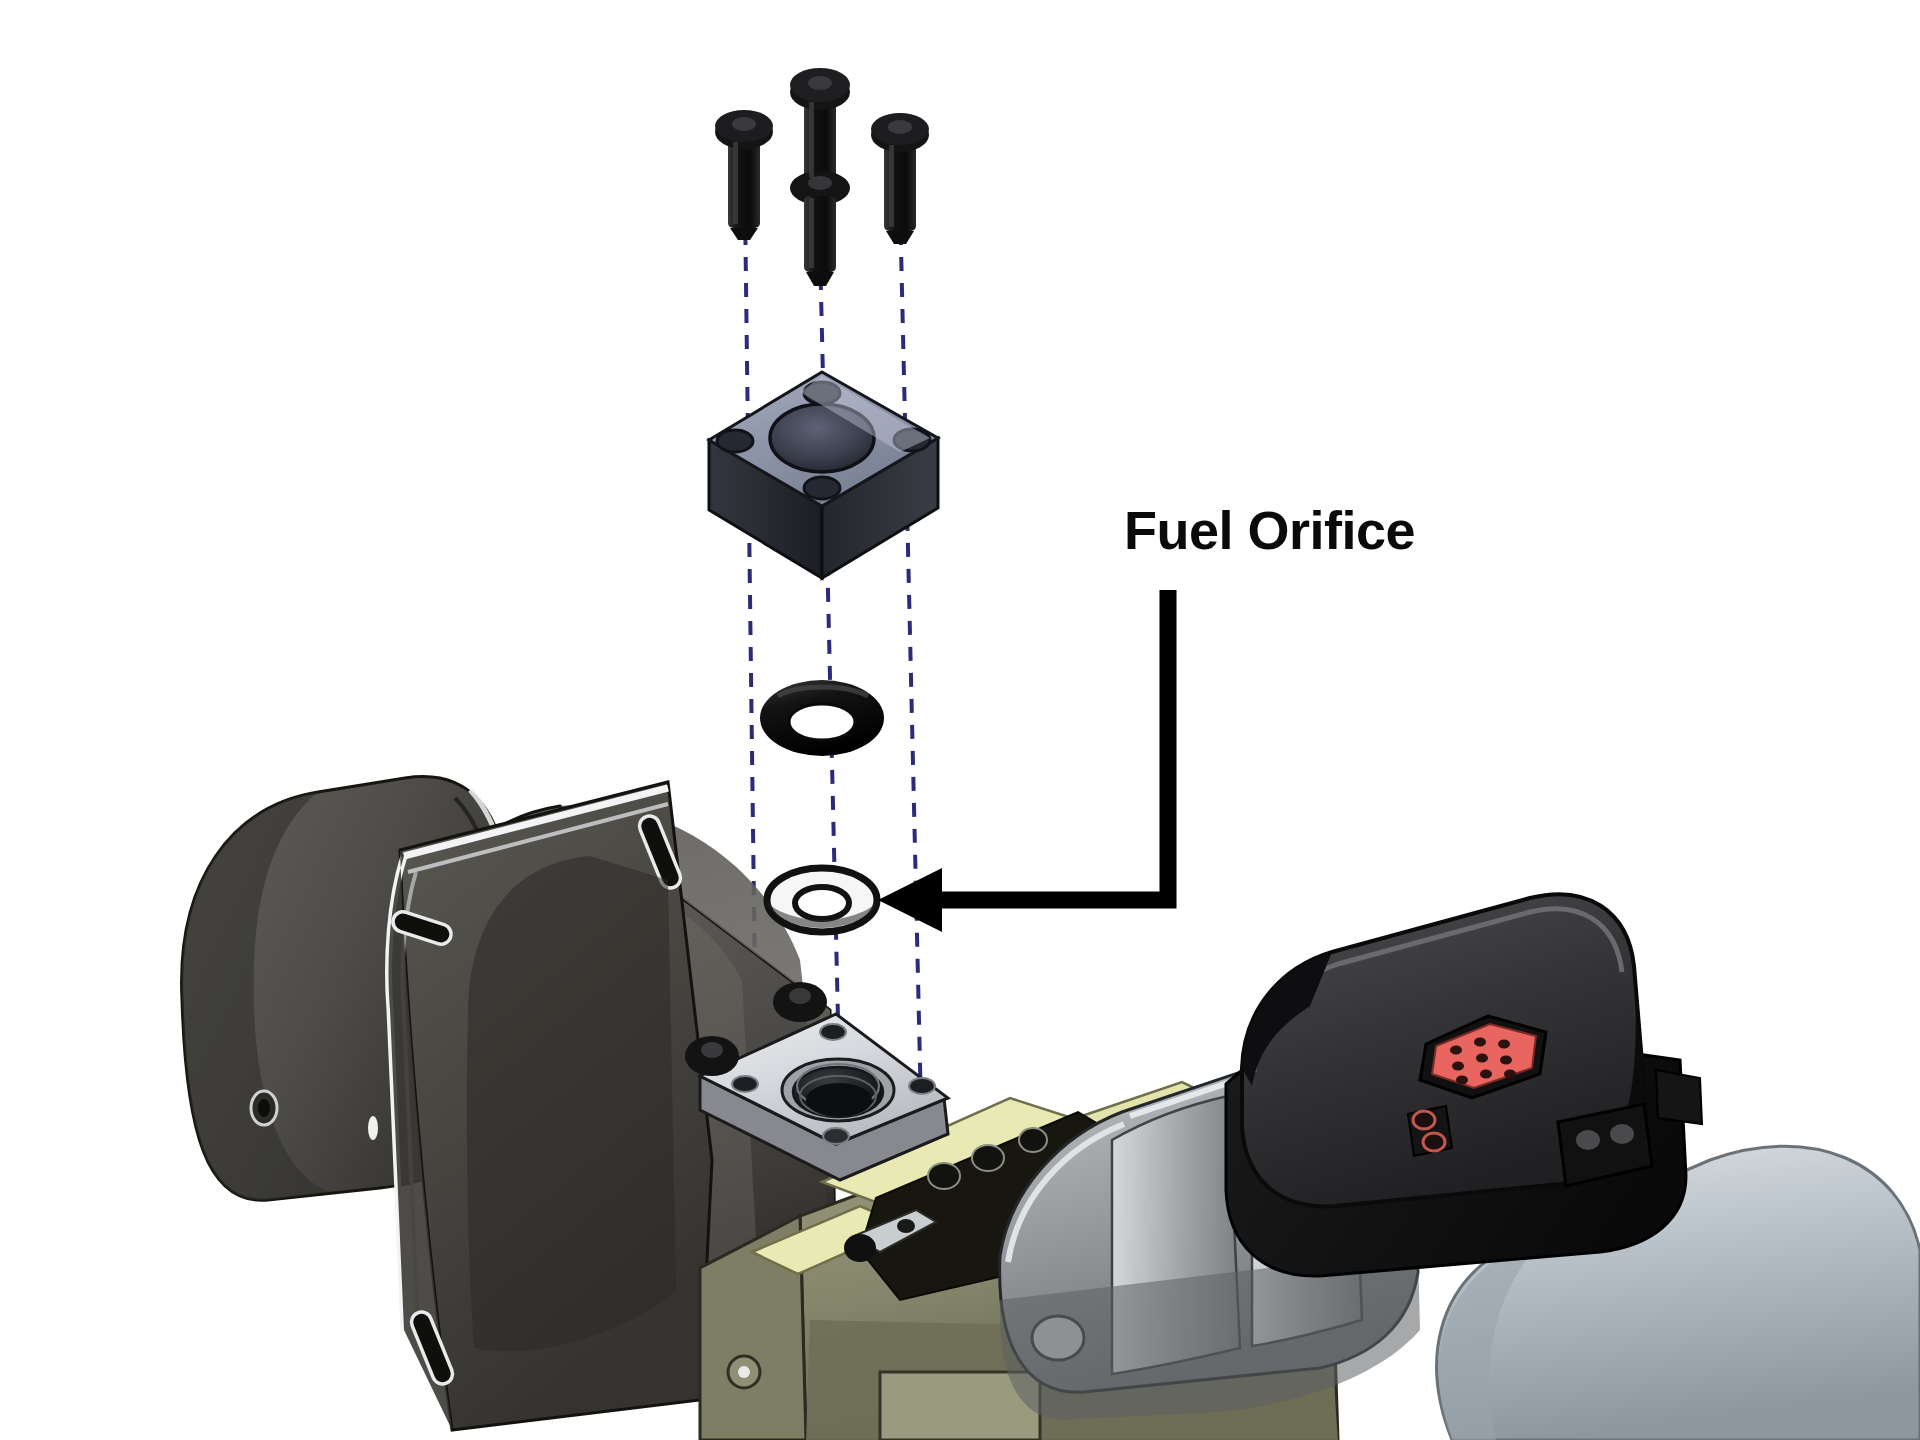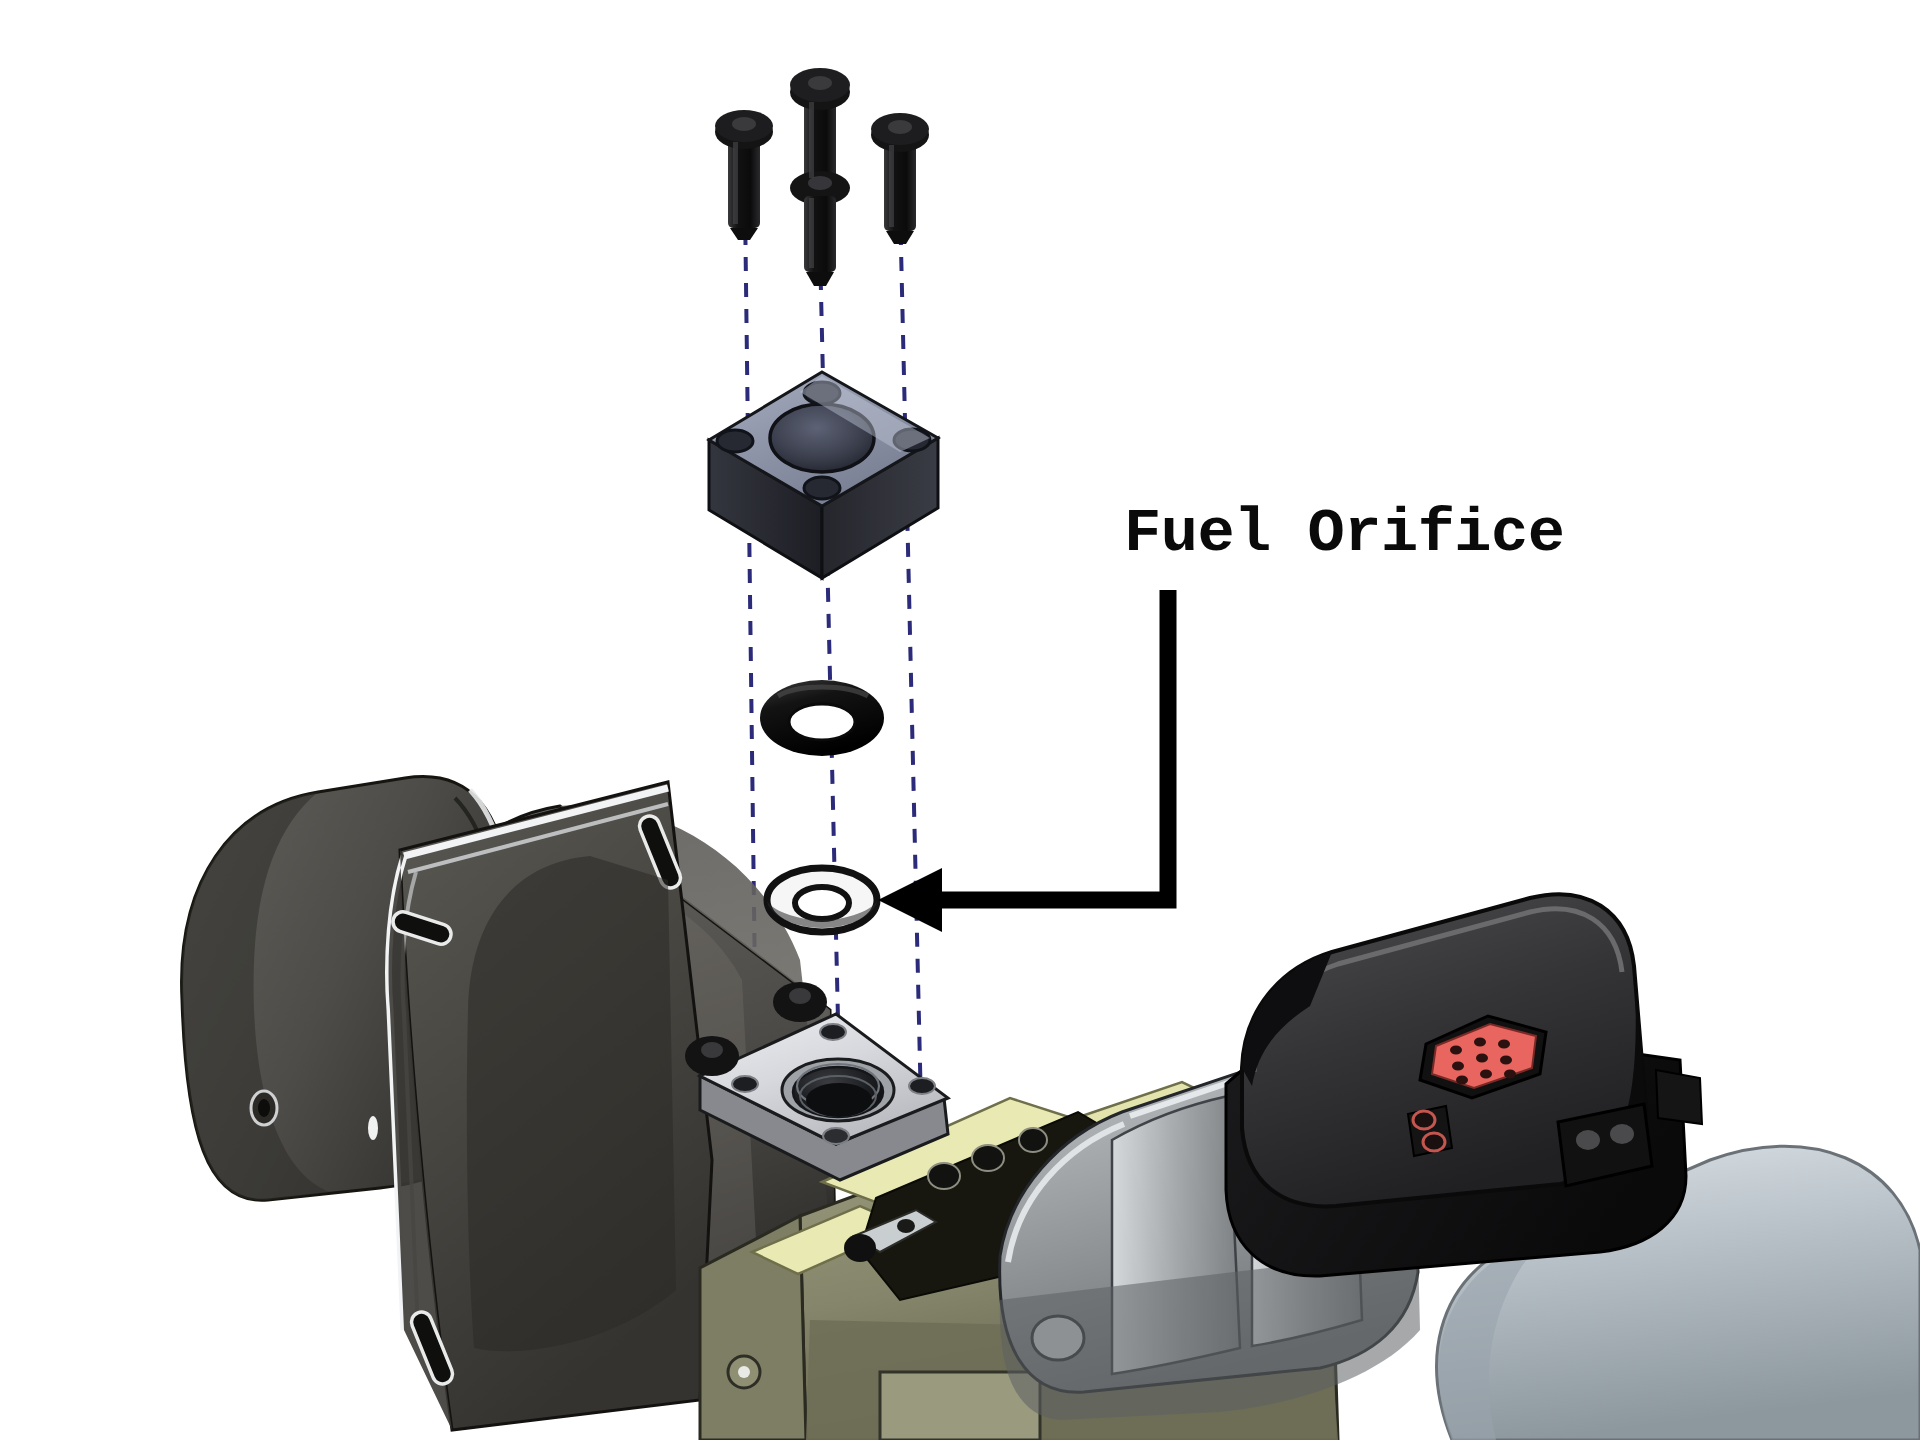--- a/index.html
+++ b/index.html
@@ -3,23 +3,23 @@
 <meta charset="utf-8">
 <style>
   html,body{margin:0;padding:0;background:#ffffff;}
   body{width:1920px;height:1440px;overflow:hidden;
        font-family:"Liberation Sans",sans-serif;}
   #stage{position:relative;width:1920px;height:1440px;background:#ffffff;overflow:hidden;}
   #art{position:absolute;left:0;top:0;width:1920px;height:1440px;}
   .callout-label{
     position:absolute;
     left:1124px; top:503px;
-    font-family:Liberation Mono, monospace;
+    font-family:Liberation Sans, sans-serif;
     font-weight:700;
-    font-size:62px;
+    font-size:54px;
     letter-spacing:-0.5px;
     color:#0a0a0a;
     white-space:nowrap;
     line-height:1;
   }
 </style>
 </head>
 <body>
 
 <div id="stage">

